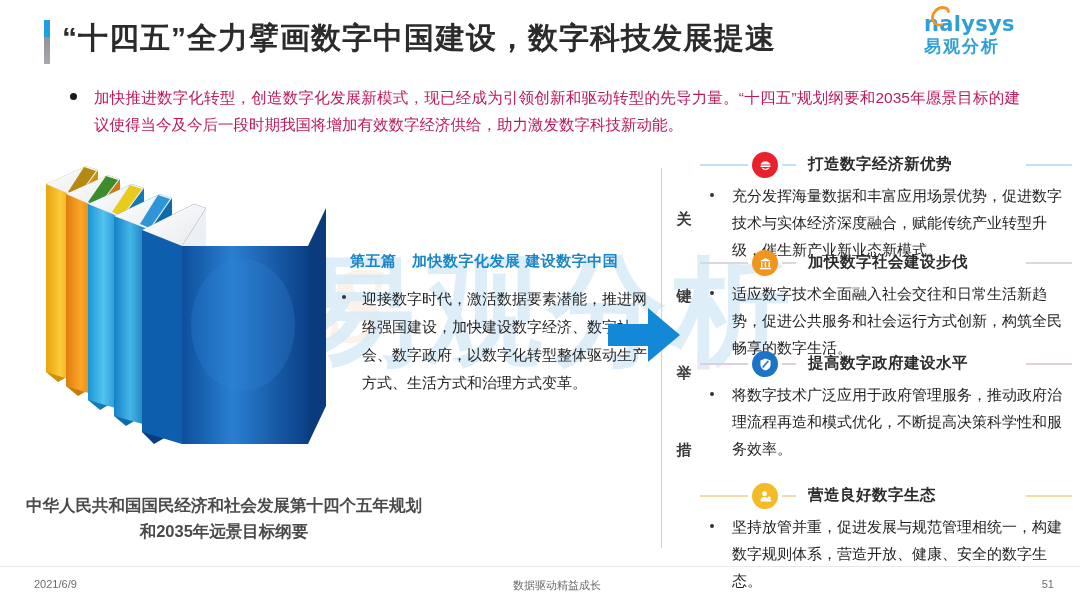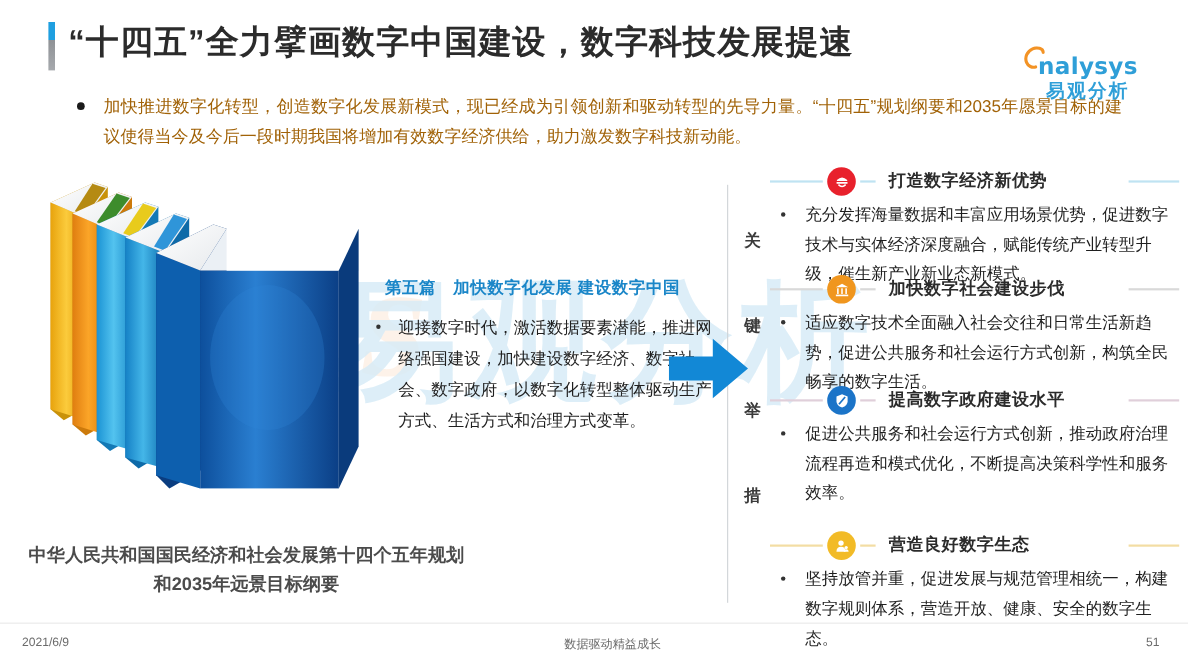--- a/index.html
+++ b/index.html
@@ -81,23 +81,21 @@
     white-space: nowrap;
   }
 
   
   .logo {
     position: absolute;
     right: 26px;
     top: 12px;
     width: 130px;
     height: 52px;
-    text-align: center;
     z-index: 6;
-    margin-top: 36px;
   }
   .logo-word {
     position: relative;
     font-size: 21px;
     font-weight: bold;
     color: #2f9fd8;
     letter-spacing: .3px;
     line-height: 24px;
     font-family: "DejaVu Sans", sans-serif;
   }
@@ -130,21 +128,21 @@
     top: 9px;
     width: 7px;
     height: 7px;
     border-radius: 50%;
     background: #1a1a1a;
   }
   .intro-text {
     margin-left: 34px;
     font-size: 15.5px;
     line-height: 27px;
-    color: #a16207;
+    color: #be185d;
     text-align: justify;
   }
 
   
   .books {
     position: absolute;
     left: 38px;
     top: 160px;
     width: 300px;
     height: 330px;
@@ -320,21 +318,21 @@
   .footer {
     position: absolute;
     left: 0;
     top: 575px;
     width: 1080px;
     height: 24px;
     font-size: 11px;
     color: #6b6b6b;
     z-index: 5;
   }
-  .footer-date { position: absolute; left: 20px; top: 3px; }
+  .footer-date { position: absolute; left: 34px; top: 3px; }
   .footer-center { position: absolute; left: 17px; top: 3px; width: 1080px; text-align: center; }
   .footer-page { position: absolute; right: 26px; top: 3px; }
 </style>
 </head>
 <body>
 
 <div class="slide">
 
   <div class="watermark2">s</div>
   <div class="watermark">易观分析</div>
@@ -494,21 +492,21 @@
           <path d="M8 1.6 L13.4 3.6 L13.4 8.2 Q13.4 12.4 8 14.4 Q2.6 12.4 2.6 8.2 L2.6 3.6 Z" fill="#fff"></path>
           <path d="M5 11.2 L11 4.2" stroke="#1b74c8" stroke-width="1.7"></path>
         </svg>
       </span>
       <span class="line-m" style="background:#e0cfda"></span>
       <span class="rtitle">提高数字政府建设水平</span>
       <span class="line-r" style="background:#e0cfda"></span>
     </div>
     <div class="rbody">
       <span class="rdot"></span>
-      <div class="rtext">促进公共服务和社会运行方式创新，推动政府治理流程再造和模式优化，不断提高决策科学性和服务效率。</div>
+      <div class="rtext">将数字技术广泛应用于政府管理服务，推动政府治理流程再造和模式优化，不断提高决策科学性和服务效率。</div>
     </div>
   </div>
 
   <div class="rblock" style="top:465px;margin-top:16px;">
     <div class="rhead">
       <span class="line-l" style="background:#f3dda3"></span>
       <span class="badge" style="background:#f2bb27">
         <svg width="15" height="15" viewBox="0 0 16 16">
           <circle cx="7" cy="5" r="2.6" fill="#fff"></circle>
           <path d="M2.6 13.4 Q2.6 8.6 7 8.6 Q11.4 8.6 11.4 13.4 Z" fill="#fff"></path>

